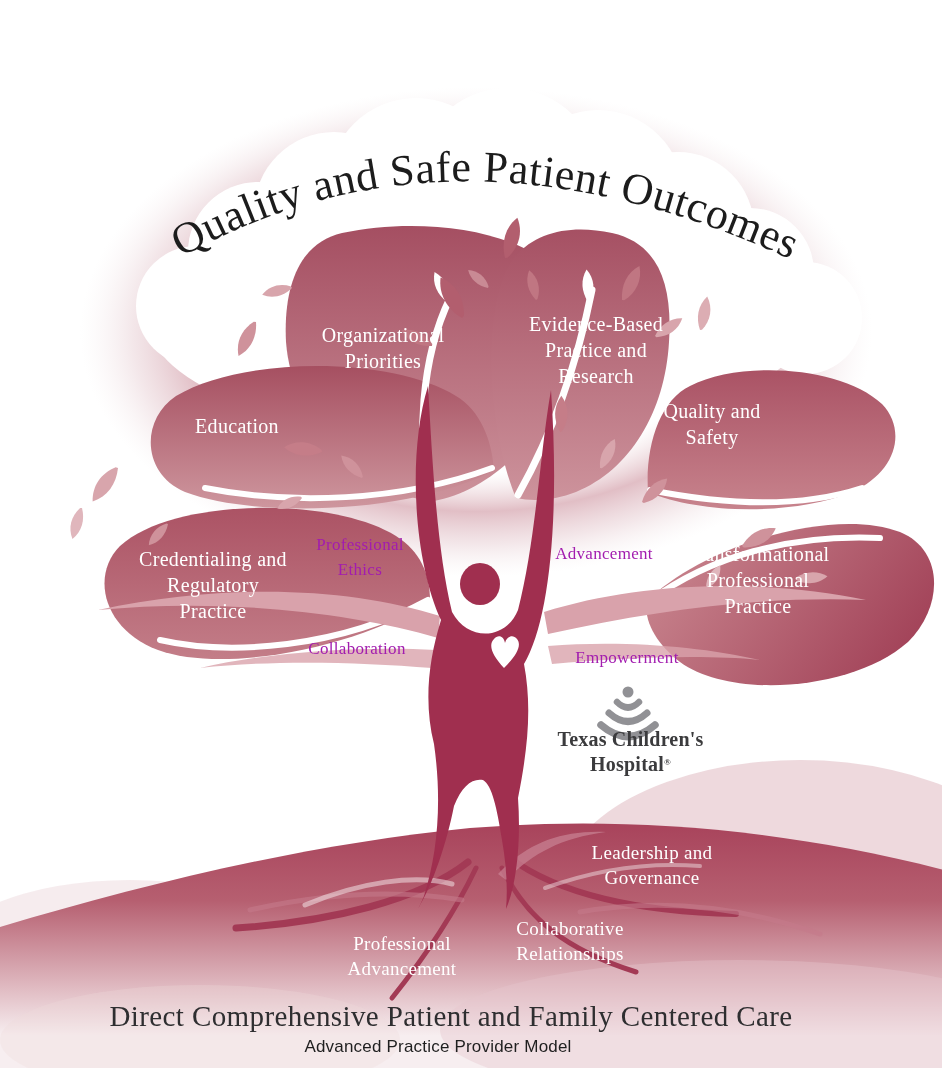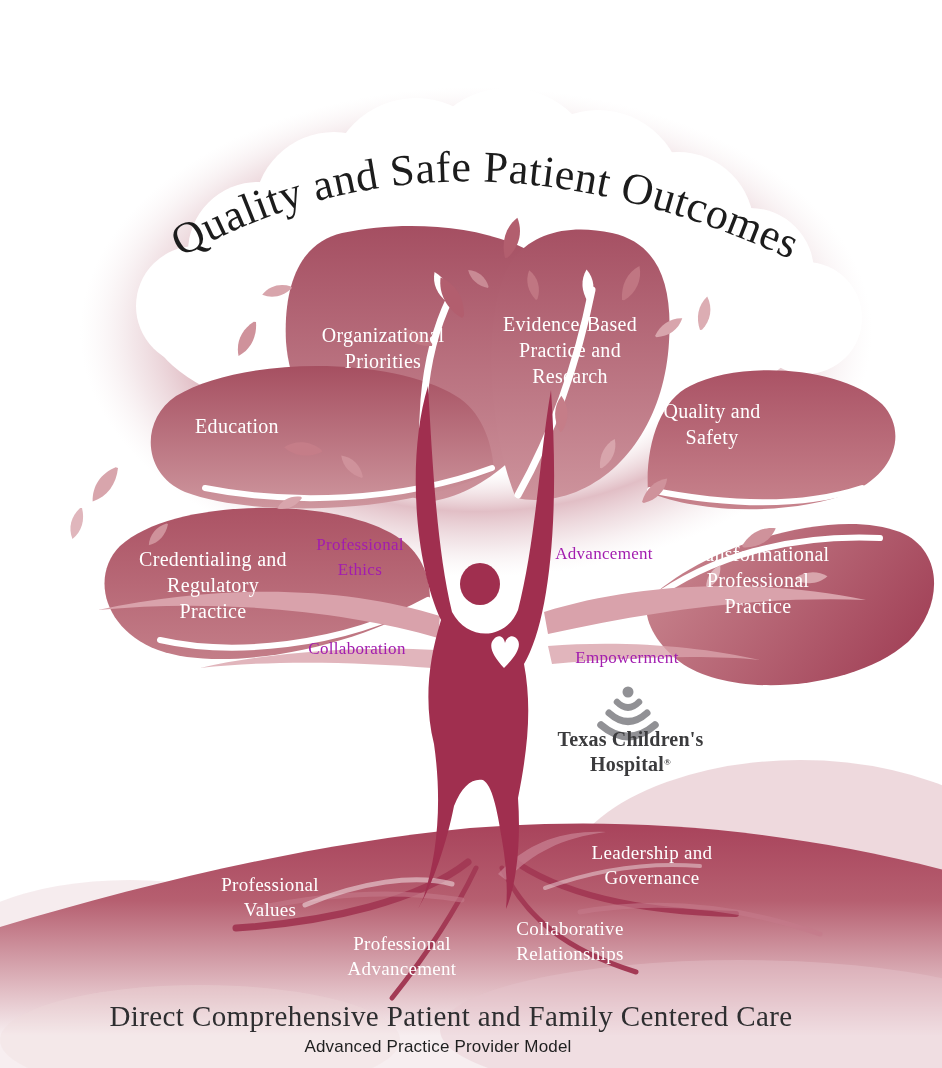--- a/index.html
+++ b/index.html
@@ -178,33 +178,32 @@
       <circle cx="0" cy="6" r="5.5" fill="#919195"></circle>
       <g fill="none" stroke="#919195" stroke-linecap="round">
         <path stroke-width="6.5" d="M -11,16 Q 0,27 11,16"></path>
         <path stroke-width="7" d="M -19,27 Q 0,44 19,27"></path>
         <path stroke-width="7.5" d="M -27,39 Q 0,62 27,39"></path>
       </g>
     </g>
   </svg>
 
   <div class="lbl" style="left:298px;top:322px;width:170px;">Organizational Priorities</div>
-  <div class="lbl" style="left:495px;top:311px;width:150px;">Evidence-Based Practice and Research</div>
+  <div class="lbl" style="left:521px;top:311px;width:150px;">Evidence-Based Practice and Research</div>
   <div class="lbl" style="left:167px;top:413px;width:140px;">Education</div>
   <div class="lbl" style="left:652px;top:398px;width:120px;">Quality and Safety</div>
   <div class="lbl" style="left:133px;top:546px;width:160px;">Credentialing and Regulatory Practice</div>
   <div class="lbl" style="left:673px;top:541px;width:170px;">Transformational Professional Practice</div>
 
   <div class="lbl dark" style="left:300px;top:532px;width:120px;">Professional Ethics</div>
   <div class="lbl dark" style="left:524px;top:541px;width:160px;">Advancement</div>
   <div class="lbl dark" style="left:277px;top:636px;width:160px;">Collaboration</div>
   <div class="lbl dark" style="left:547px;top:645px;width:160px;">Empowerment</div>
 
   <div class="lbl small" style="left:577px;top:840px;width:150px;">Leadership and Governance</div>
-  <div class="lbl small" style="left:210px;top:872px;width:120px;">Professional Values</div>
   <div class="lbl small" style="left:500px;top:916px;width:140px;">Collaborative Relationships</div>
   <div class="lbl small" style="left:327px;top:931px;width:150px;">Professional Advancement</div>
 
   <div class="logo-block">
     <div class="logo-text">Texas Children's</div>
     <div class="logo-text" style="margin-top:0;"><span>Hospital</span><sup>®</sup></div>
   </div>
 
   <div class="footer-heading">Direct Comprehensive Patient and Family Centered Care</div>
   <div class="footer-sub">Advanced Practice Provider Model</div>

